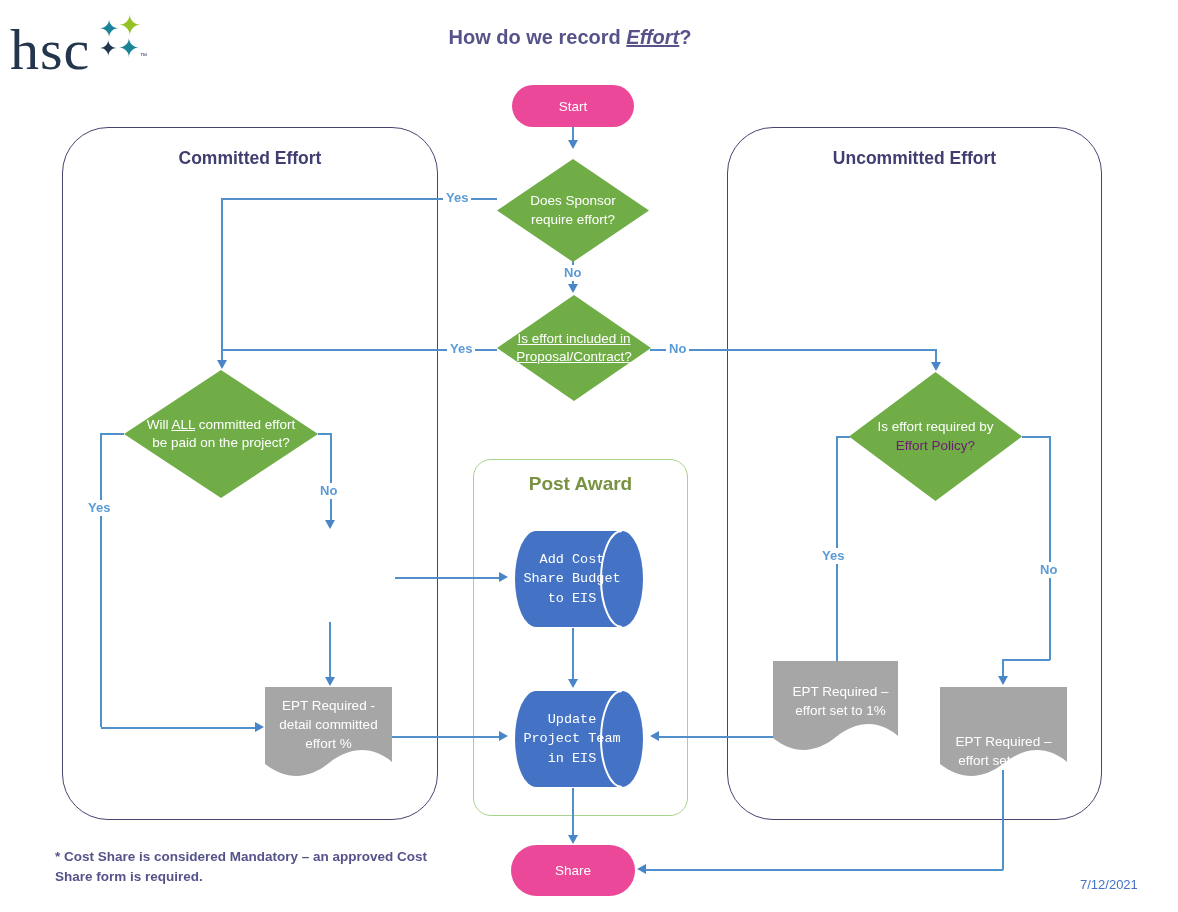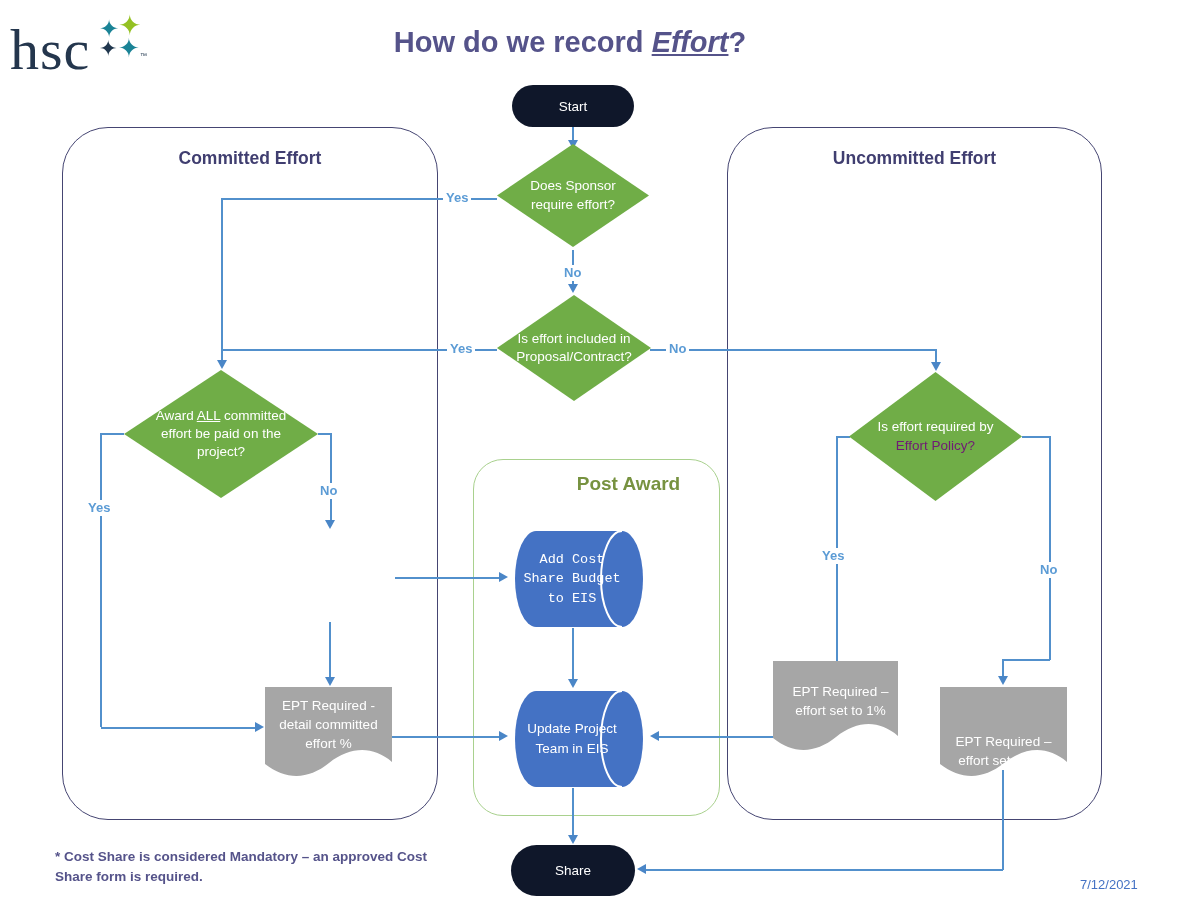--- a/index.html
+++ b/index.html
@@ -6,33 +6,33 @@
   body{font-family:"Liberation Sans", sans-serif;}
   #canvas{position:relative;width:1178px;height:912px;background:#ffffff;overflow:hidden;}
 
   
   .logo-text{position:absolute;left:10px;top:16px;font-family:"Liberation Serif", serif;
     font-size:58px;color:#24364d;letter-spacing:1px;}
   .star{position:absolute;line-height:1;}
 
   
   .page-title{position:absolute;left:330px;top:26px;width:480px;text-align:center;
-    font-size:29px;font-weight:bold;color:#55538a;}
+    font-size:20px;font-weight:bold;color:#55538a;}
   .page-title .emph{font-style:italic;text-decoration:underline;}
 
   
   .frame{position:absolute;border:1.4px solid #454572;border-radius:46px;background:transparent;}
   .frame-title{position:absolute;width:100%;text-align:center;font-weight:bold;
     font-size:17.5px;color:#403e70;top:20px;}
-  .postaward{position:absolute;border:1.6px solid #a9d18e;border-radius:30px;padding-left:32px;}
+  .postaward{position:absolute;border:1.6px solid #a9d18e;border-radius:18px;}
   .postaward-title{position:absolute;width:100%;text-align:center;font-weight:bold;
     font-size:19px;color:#779240;top:13px;}
 
   
-  .terminator{position:absolute;background:#0f172a;color:#ffffff;display:flex;
+  .terminator{position:absolute;background:#ec4899;color:#ffffff;display:flex;
     align-items:center;justify-content:center;font-size:13.5px;}
 
   
   .diamond{position:absolute;background:#70ad47;
     clip-path:polygon(50% 0,100% 50%,50% 100%,0 50%);
     display:flex;align-items:center;justify-content:center;}
   .diamond-text{color:#ffffff;font-size:13.5px;line-height:1.35;text-align:center;}
   .diamond-text .u{text-decoration:underline;}
   .diamond-text .policy-link{color:#701a75;}
 
@@ -140,28 +140,28 @@
   <span class="edge-label" style="left:819px;top:548px;">Yes</span>
   <span class="edge-label" style="left:1037px;top:562px;">No</span>
 
   <div class="terminator" style="left:512px;top:85px;width:122px;height:42px;border-radius:21px;">
     <span>Start</span>
   </div>
   <div class="terminator" style="left:511px;top:845px;width:124px;height:51px;border-radius:26px;">
     <span>Share</span>
   </div>
 
-  <div class="diamond" style="left:497px;top:144px;width:152px;height:103px;">
+  <div class="diamond" style="left:497px;top:159px;width:152px;height:103px;">
     <div class="diamond-text" style="width:110px;">Does Sponsor require effort?</div>
   </div>
   <div class="diamond" style="left:497px;top:295px;width:154px;height:106px;">
-    <div class="diamond-text" style="width:142px;">Is effort included in Proposal/Contract?</div>
+    <div class="diamond-text" style="width:142px;text-decoration:underline;">Is effort included in Proposal/Contract?</div>
   </div>
   <div class="diamond" style="left:124px;top:370px;width:194px;height:128px;">
-    <div class="diamond-text" style="width:158px;"><span>Award </span><span class="u">ALL</span><span> committed effort be paid on the project?</span></div>
+    <div class="diamond-text" style="width:158px;"><span>Will </span><span class="u">ALL</span><span> committed effort be paid on the project?</span></div>
   </div>
   <div class="diamond" style="left:849px;top:372px;width:173px;height:129px;">
     <div class="diamond-text" style="width:150px;">
       <span style="display:block;">Is effort required by</span>
       <span class="policy-link" style="display:block;">Effort Policy?</span>
     </div>
   </div>
 
   <div class="node" style="left:265px;top:687px;width:127px;height:95px;">
     <svg width="127" height="95" viewBox="0 0 127 95">
@@ -182,21 +182,21 @@
     <div class="doc-text" style="top:22px;margin-top:24px;">EPT Required – effort set to 0%</div>
   </div>
 
   <div class="node" style="left:510px;top:530px;width:138px;height:98px;font-family:Liberation Mono, monospace;">
     <svg width="138" height="98" viewBox="0 0 138 98">
       <path d="M26 1 L112 1 A21 48 0 0 1 112 97 L26 97 A21 48 0 0 1 26 1 Z" fill="#4472c4"></path>
       <path d="M112 1 A21 48 0 0 0 112 97" fill="none" stroke="#ffffff" stroke-width="2"></path>
     </svg>
     <div class="cyl-text">Add Cost Share Budget to EIS</div>
   </div>
-  <div class="node" style="left:510px;top:690px;width:138px;height:98px;">
+  <div class="node" style="left:510px;top:690px;width:138px;height:98px;font-family:Liberation Mono, monospace;">
     <svg width="138" height="98" viewBox="0 0 138 98">
       <path d="M26 1 L112 1 A21 48 0 0 1 112 97 L26 97 A21 48 0 0 1 26 1 Z" fill="#4472c4"></path>
       <path d="M112 1 A21 48 0 0 0 112 97" fill="none" stroke="#ffffff" stroke-width="2"></path>
     </svg>
     <div class="cyl-text">Update Project Team in EIS</div>
   </div>
 
   <div class="footnote">* Cost Share is considered Mandatory – an approved Cost Share form is required.</div>
   <div class="date">7/12/2021</div>
 

